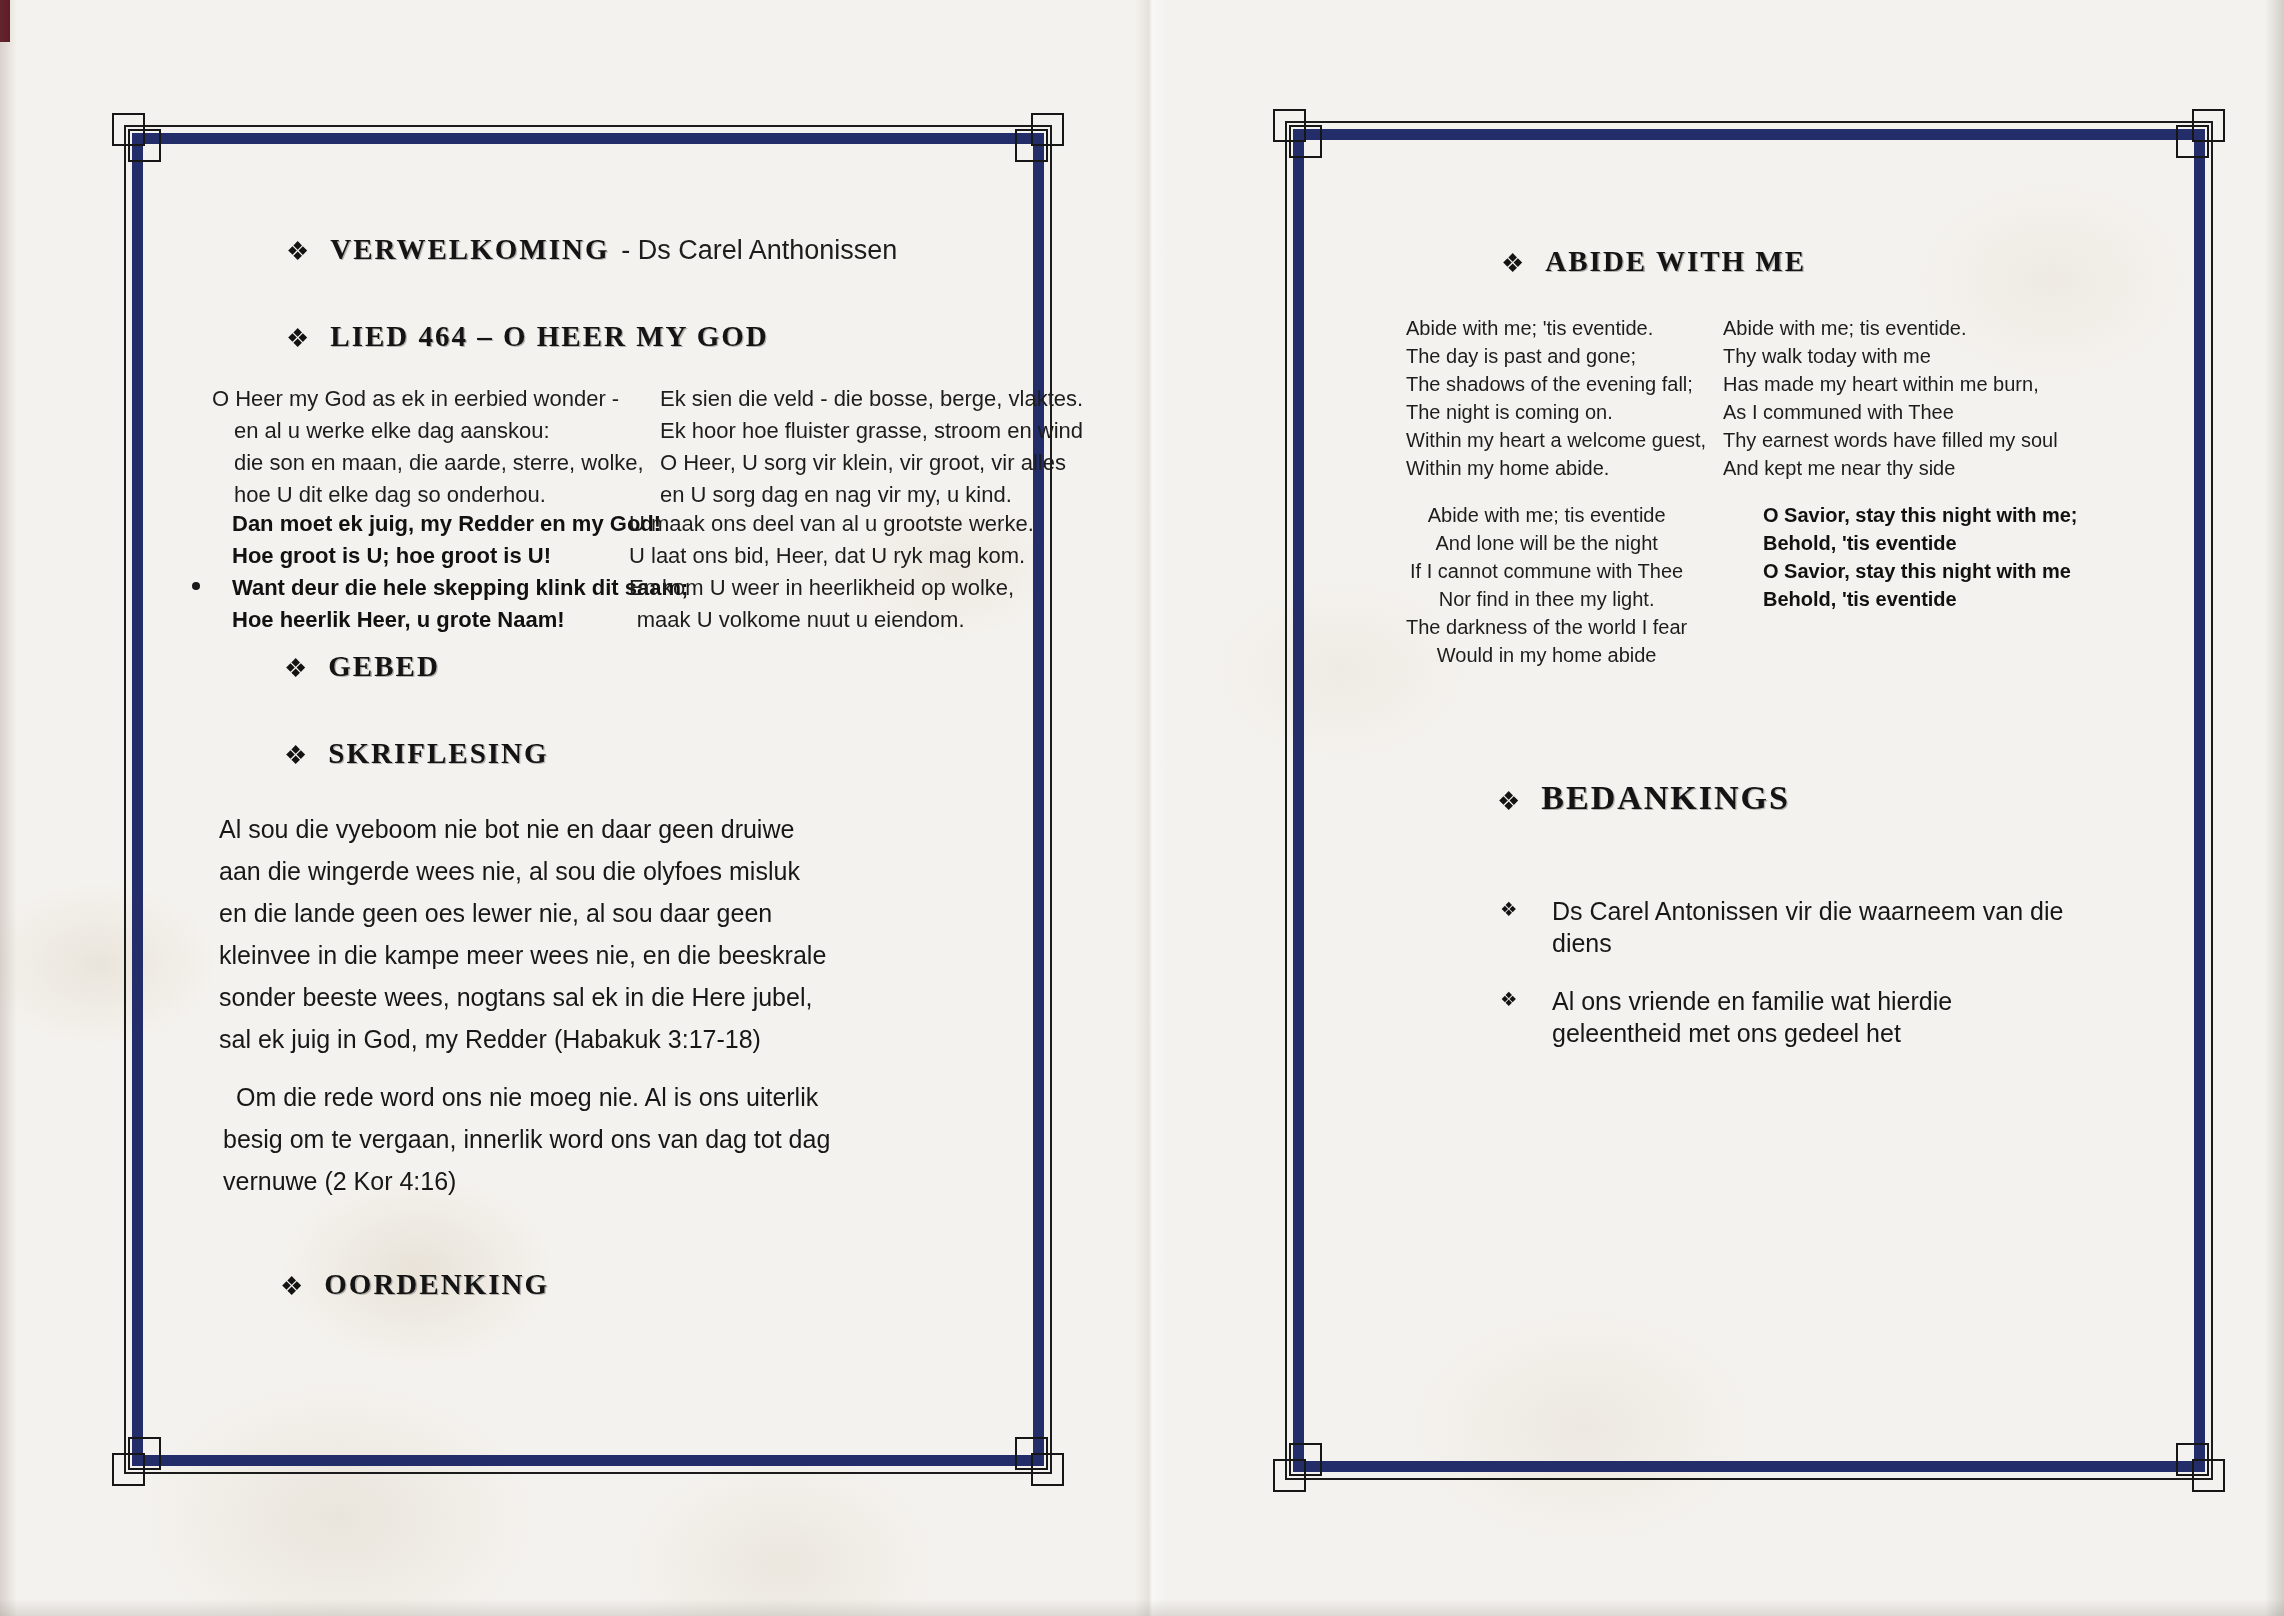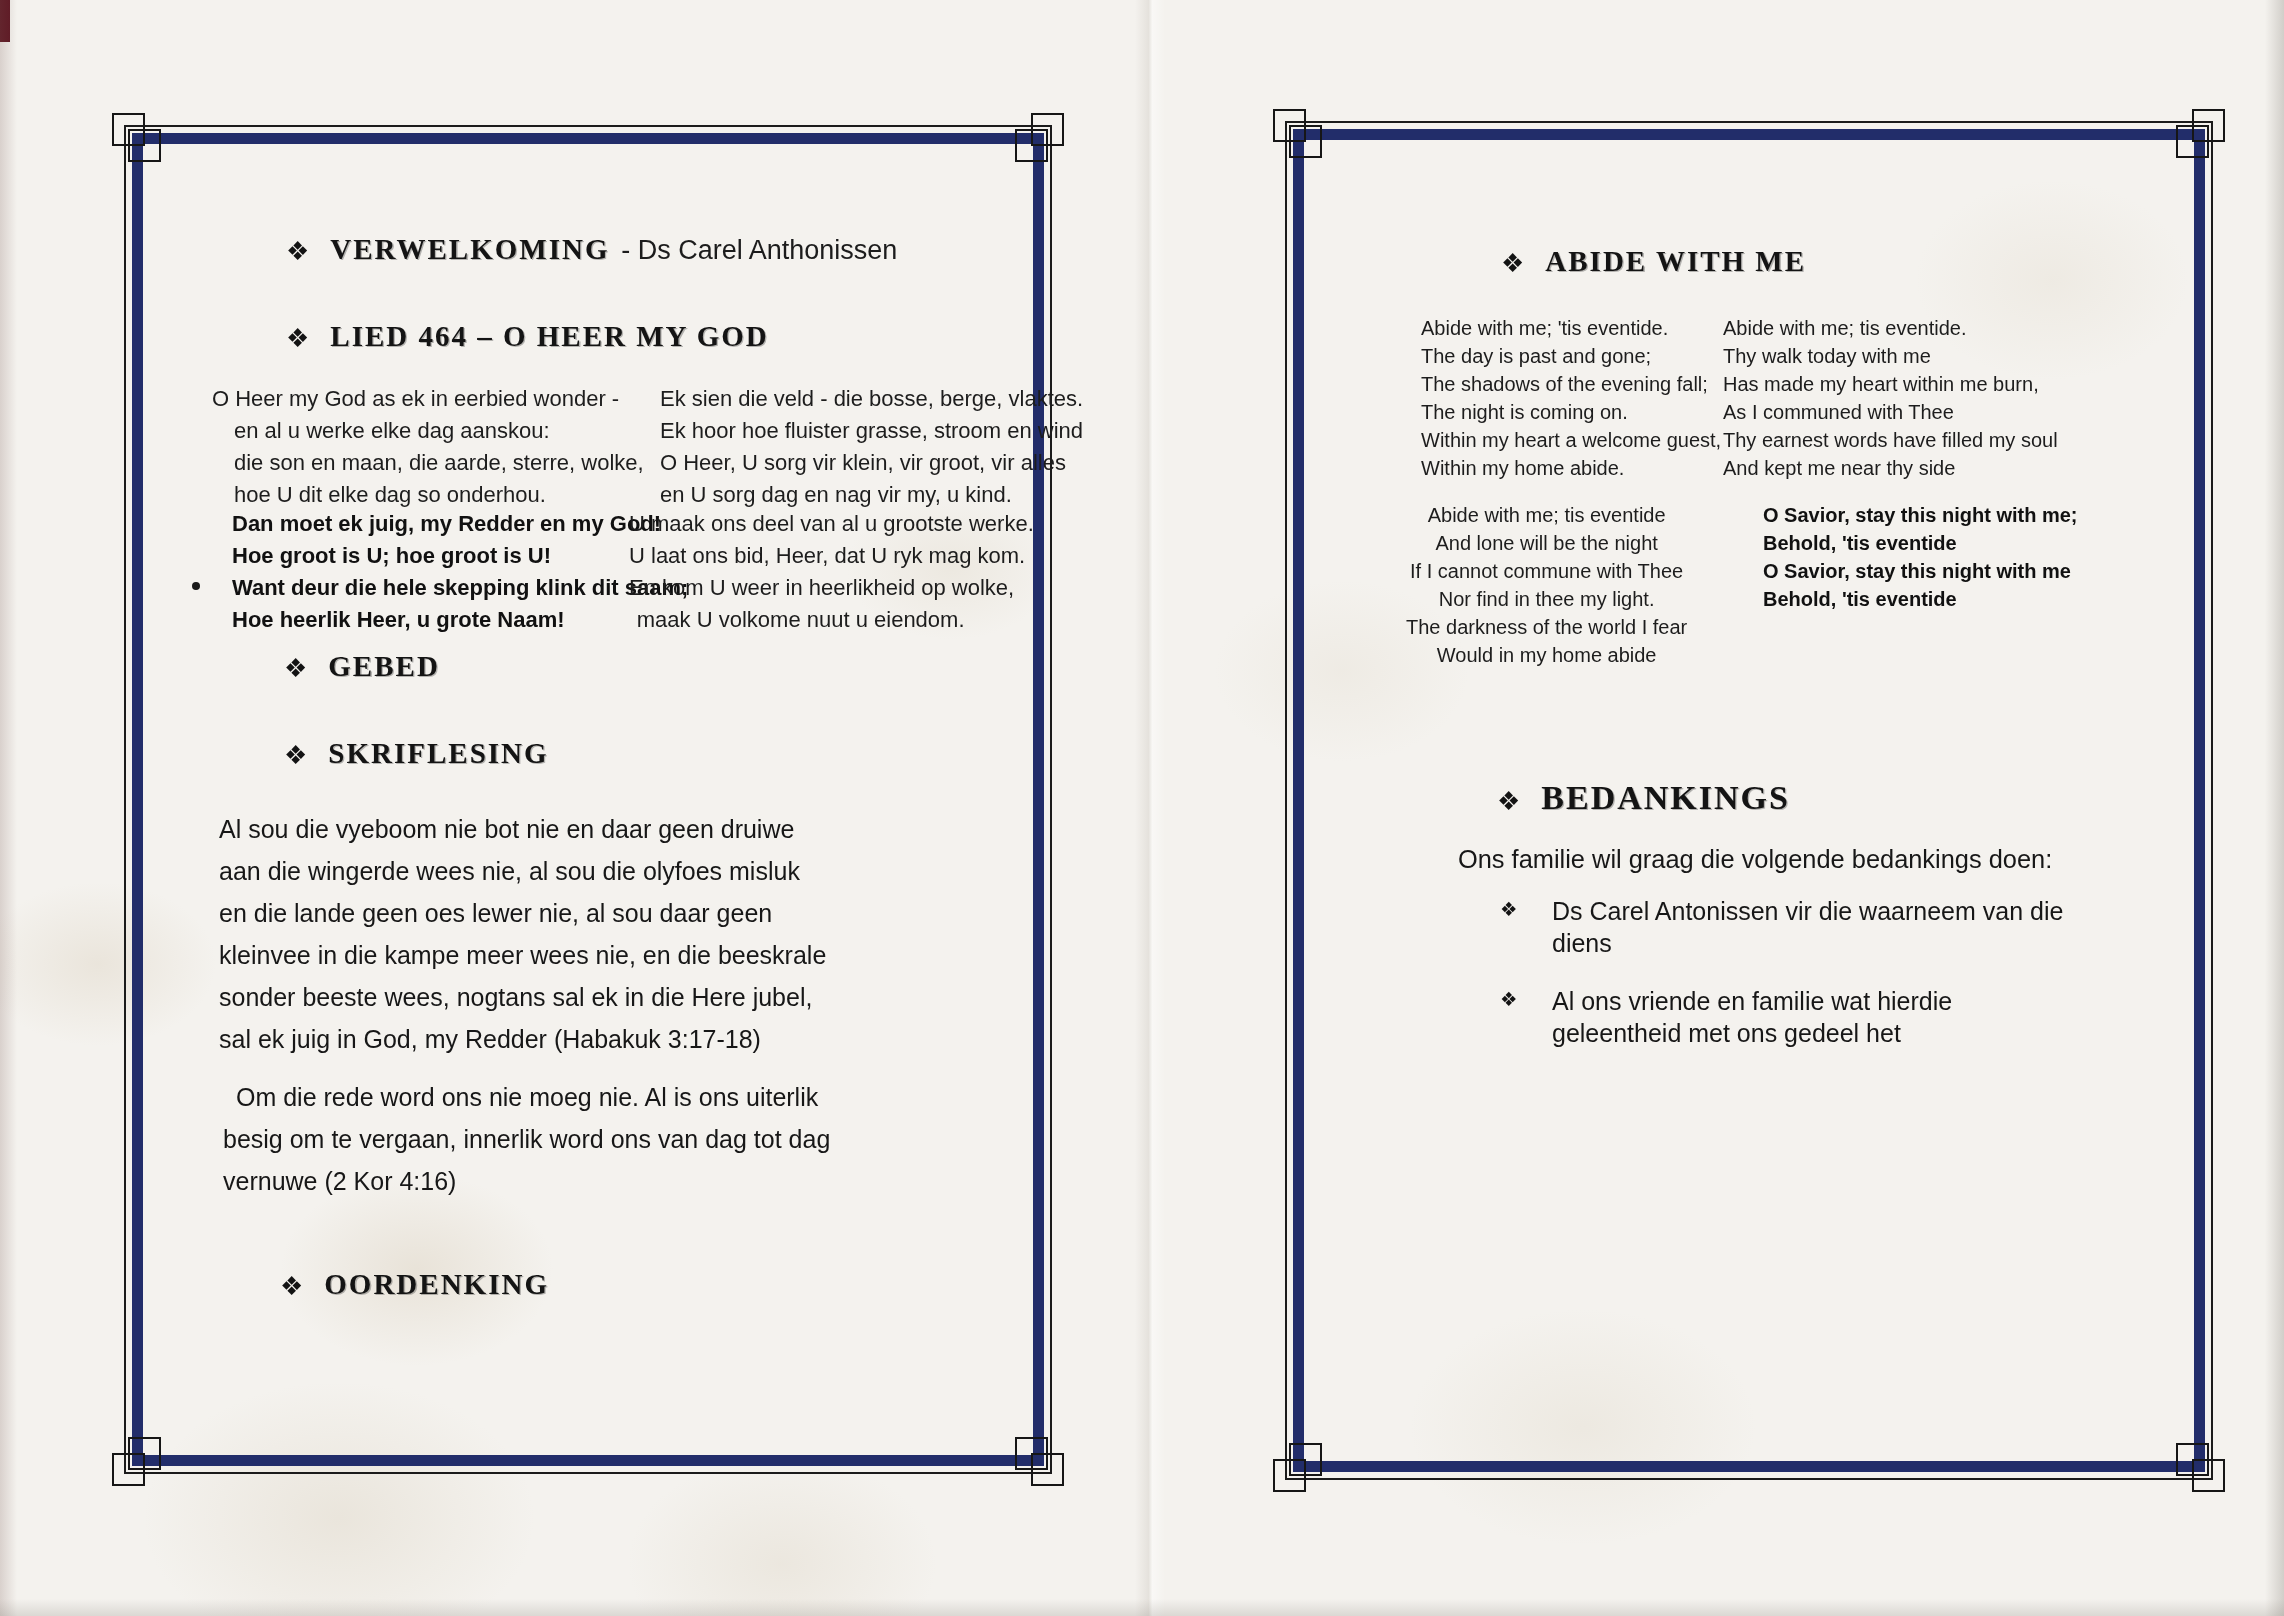--- a/index.html
+++ b/index.html
@@ -79,21 +79,21 @@
   .lp-rc1{left:108px;top:383px;}
   .lp-rc2{left:505px;top:383px;}
   .lp-dot{left:68px;top:457px;}
   .lp-h3{left:160px;top:525px;}
   .lp-h4{left:160px;top:612px;}
   .lp-p1{left:95px;top:683px;}
   .lp-p2{left:99px;top:951px;}
   .lp-h5{left:156px;top:1143px;}
 
   .rp-h1{left:216px;top:124px;}
-  .rp-s1c1{left:136px;top:193px;}
+  .rp-s1c1{left:121px;top:193px;}
   .rp-s1c2{left:438px;top:193px;}
   .rp-s2c1{left:121px;top:380px;text-align:center;}
   .rp-s2c2{left:438px;top:380px;margin-left:40px;}
   .rp-h2{left:212px;top:658px;}
   .rp-intro{left:173px;top:724px;}
   .rp-t1{left:215px;top:774px;}
   .rp-t2{left:215px;top:864px;}
 </style>
 </head>
 <body>
@@ -230,21 +230,20 @@
         <div class="line">Behold, 'tis eventide</div>
         <div class="line">O Savior, stay this night with me</div>
         <div class="line">Behold, 'tis eventide</div>
       </div>
 
     <div class="h-row rp-h2">
       <span class="dia">❖</span>
       <span class="h-text big">BEDANKINGS</span>
     </div>
 
-    <div class="intro rp-intro">Ons familie wil graag die volgende bedankings doen:</div>
 
     <div class="thanks-item rp-t1">
       <span class="dia-sm">❖</span>
       <div class="t-lines">
           <div class="line">Ds Carel Antonissen vir die waarneem van die</div>
           <div class="line">diens</div>
         </div>
     </div>
 
     <div class="thanks-item rp-t2">

